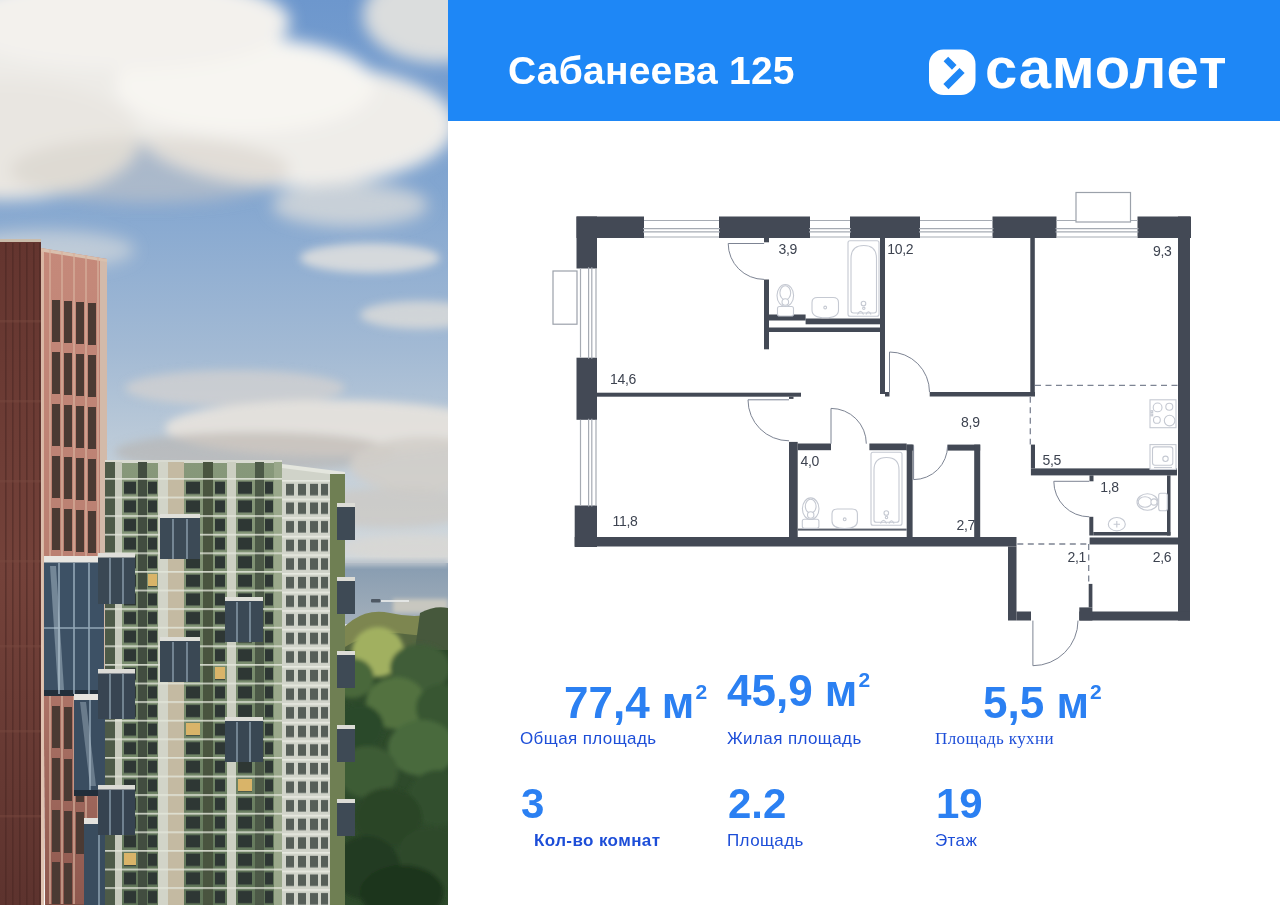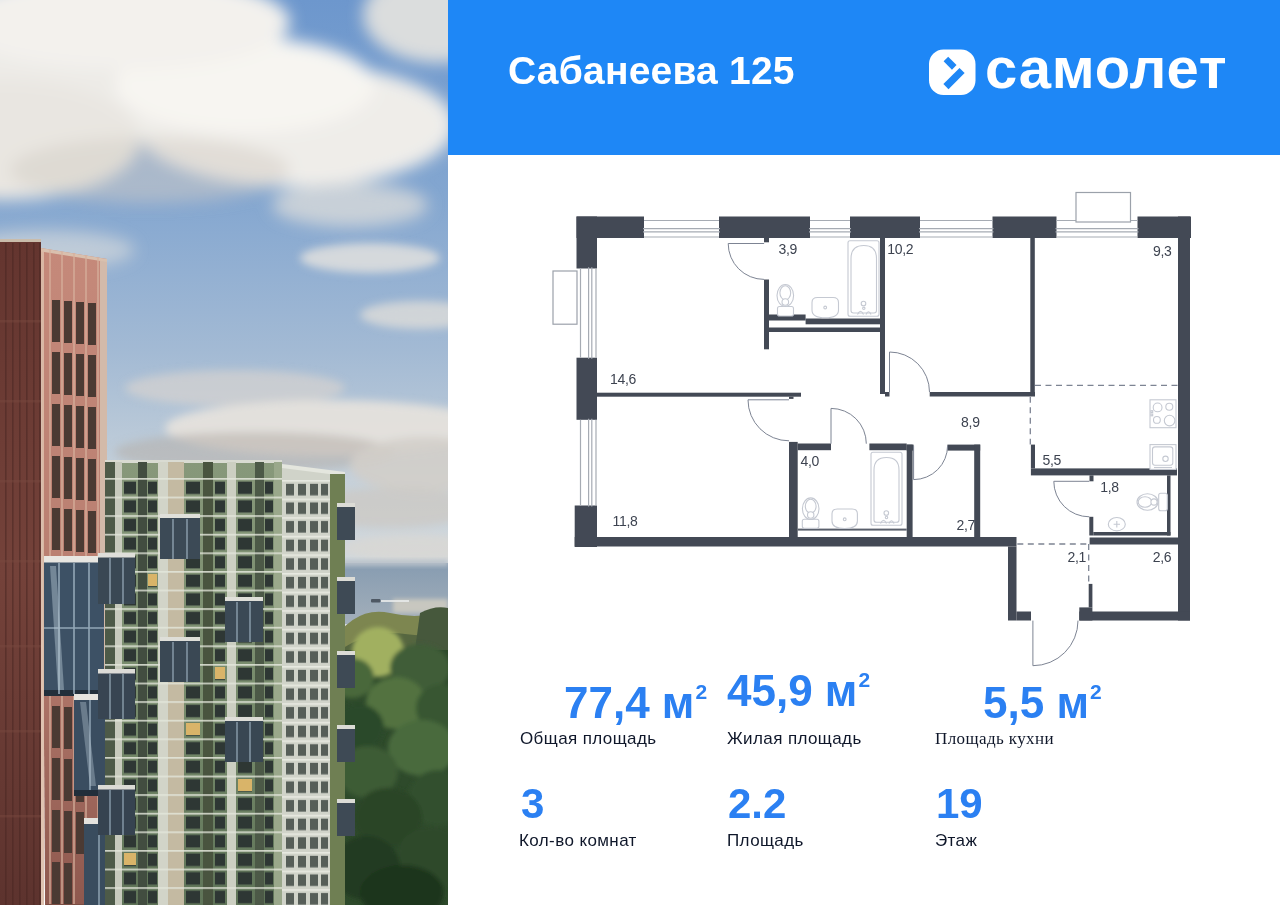--- a/index.html
+++ b/index.html
@@ -1,26 +1,26 @@
 <!DOCTYPE html>
 <html lang="ru"><head>
 <meta charset="utf-8">
 <title>Сабанеева 125</title>
 <style>
   html,body{margin:0;padding:0;}
   body{width:1280px;height:905px;position:relative;overflow:hidden;background:#ffffff;
        font-family:"Liberation Sans", sans-serif;}
   #photo{position:absolute;left:0;top:0;width:448px;height:905px;}
-  #header{position:absolute;left:448px;top:0;width:832px;height:155px;background:#1e87f6;}
+  #header{position:absolute;left:448px;top:0;width:832px;height:121px;background:#1e87f6;}
   #title{position:absolute;left:60px;top:48.5px;color:#ffffff;font-size:39px;font-weight:700;letter-spacing:0.2px;}
   #logo{position:absolute;left:477px;top:45px;}
   #plan{position:absolute;left:448px;top:155px;width:832px;height:550px;}
   .num{position:absolute;color:#2b80f2;font-weight:700;font-size:44px;line-height:1;}
   .num .sup{font-size:21px;vertical-align:19px;margin-left:1px;}
-  .lbl{position:absolute;color:#0f172a;font-size:17px;letter-spacing:0.4px;line-height:1;text-align:center;}
+  .lbl{position:absolute;color:#1d4ed8;font-size:17px;letter-spacing:0.4px;line-height:1;text-align:center;}
   .num2{position:absolute;color:#2b80f2;font-weight:700;font-size:42px;line-height:1;}
 </style>
 </head>
 <body>
 
 <svg id="photo" viewBox="0 0 448 905">
 <defs>
   <linearGradient id="sky" x1="0" y1="0" x2="0" y2="1">
     <stop offset="0" stop-color="#6d97cd"></stop>
     <stop offset="0.3" stop-color="#83a6d0"></stop>
@@ -612,18 +612,18 @@
 </svg>
 
 <div id="stats">
   <div class="num" style="left:520px;top:681px;margin-left:44px;">77,4 м<span class="sup">2</span></div>
   <div class="lbl" style="left:520px;top:730px;">Общая площадь</div>
   <div class="num" style="left:727px;top:669px;">45,9 м<span class="sup">2</span></div>
   <div class="lbl" style="left:727px;top:730px;">Жилая площадь</div>
   <div class="num" style="left:983px;top:681px;">5,5 м<span class="sup">2</span></div>
   <div class="lbl" style="left:935px;top:730px;font-family:Liberation Serif, serif;">Площадь кухни</div>
   <div class="num2" style="left:521px;top:783px;">3</div>
-  <div class="lbl" style="left:519px;top:832px;">Кол-во комнат</div>
+  <div class="lbl" style="left:534px;top:832px;font-weight:bold;">Кол-во комнат</div>
   <div class="num2" style="left:728px;top:783px;">2.2</div>
   <div class="lbl" style="left:727px;top:832px;">Площадь</div>
   <div class="num2" style="left:936px;top:783px;">19</div>
   <div class="lbl" style="left:935px;top:832px;">Этаж</div>
 </div>
 
 </body></html>

